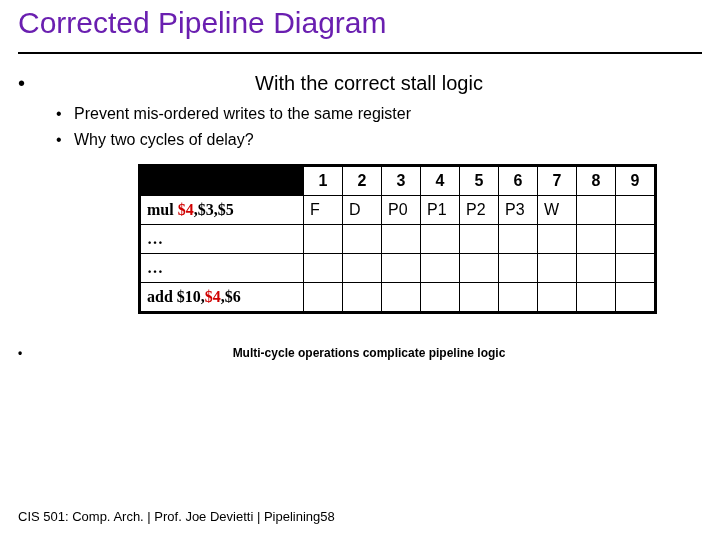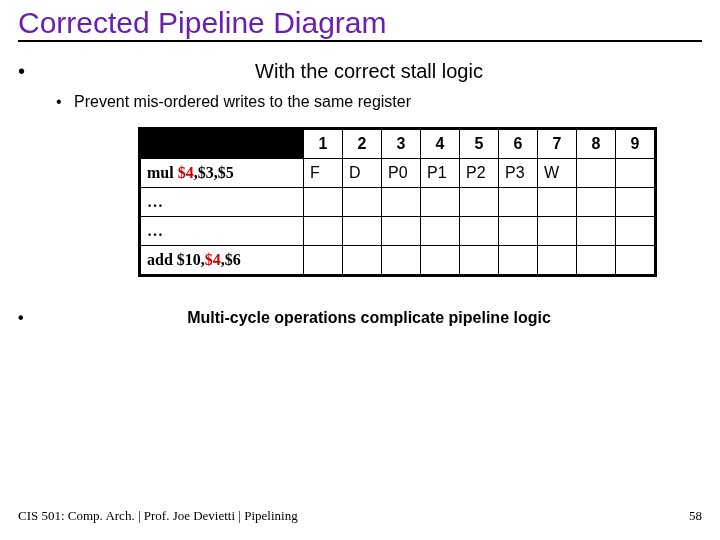--- a/index.html
+++ b/index.html
@@ -17,21 +17,21 @@
     width: 720px;
     height: 540px;
     box-sizing: border-box;
     padding: 6px 18px 0 18px;
   }
   .title {
     font-family: Verdana, Arial, sans-serif;
     font-size: 30px;
     color: #6a1fb0; 
     letter-spacing: 0px;
-    padding-bottom: 0;
+    padding-bottom: 12px;
     border-bottom: 2px solid #000;
     margin-bottom: 16px;
   }
   .bullets {
     font-size: 20px;
     line-height: 1.35;
   }
   .lvl1 {
     padding-left: 18px;
     position: relative;
@@ -84,44 +84,43 @@
   }
   table.pipe tr.hdr td.instr {
     background: #000;
   }
   .red   { color: #d00000; }
   .green { color: #009a00; }
   .bold  { font-weight: bold; }
 
   .conclusion {
     margin-top: 32px;
-    font-size: 16px;
+    font-size: 12px;
   }
   .footer {
     position: absolute;
     bottom: 16px;
     left: 18px;
     right: 18px;
     font-size: 13px;
     color: #000;
     display: flex;
-    justify-content: space-between;
-    font-family: Liberation Serif, serif;
   }
 </style>
 </head>
 <body>
 
 <div class="slide">
 
   <div class="title">Corrected Pipeline Diagram</div>
 
   <div class="bullets">
     <div class="lvl1">With the correct stall logic</div>
     <div class="lvl2">Prevent mis-ordered writes to the same register</div>
+    <div class="lvl2">Why two cycles of delay?</div>
   </div>
 
   <div class="table-wrap">
     <table class="pipe">
 
       <tbody>
           <tr class="hdr">
         <td class="instr"></td>
         <td class="cycle">1</td>
         <td class="cycle">2</td>

